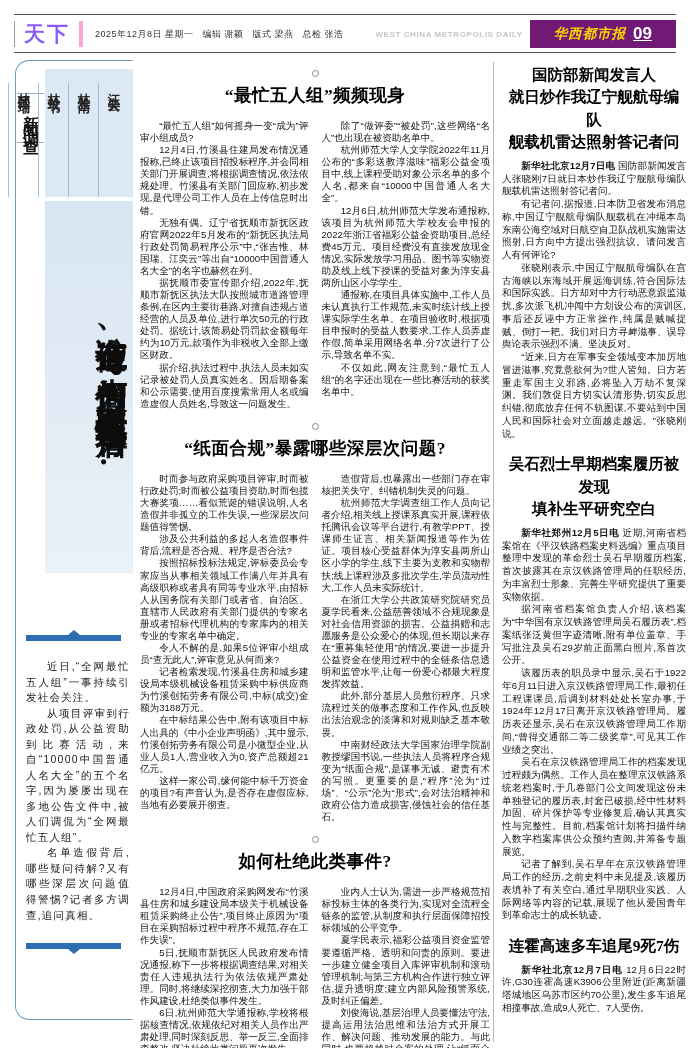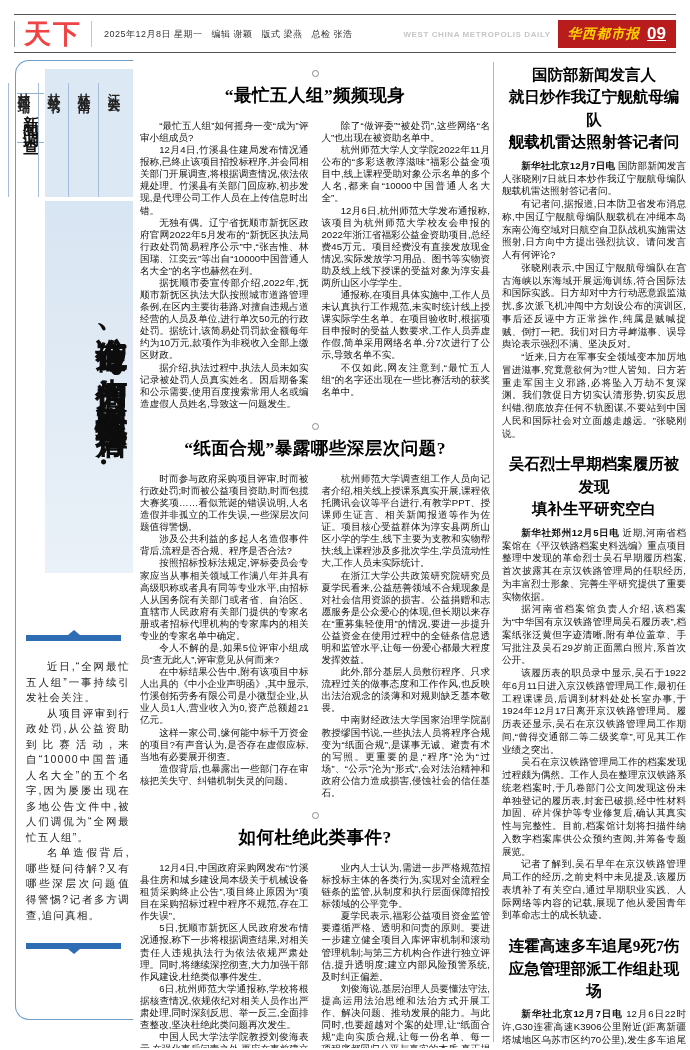--- a/index.html
+++ b/index.html
@@ -2,25 +2,25 @@
 <html><head>
 <meta charset="utf-8">
 <style>
   html,body{margin:0;padding:0;}
   body{width:690px;height:1050px;background:#fff;font-family:"Liberation Sans",sans-serif;color:#1a1a1a;position:relative;overflow:hidden;}
   .page{position:absolute;inset:0;}
   
   .top-rule{position:absolute;top:14px;left:14px;right:14px;height:1px;background:#555;}
   .header-rule{position:absolute;top:52px;left:14px;right:14px;height:1px;background:#555;}
   .header{position:absolute;top:19px;left:14px;right:14px;height:30px;display:flex;align-items:center;}
-  .section-box{font-size:27px;font-weight:bold;letter-spacing:2px;padding:0 9px;border-left:1px solid #999;border-right:1px solid #f9a8d4;line-height:26px;color:#ef4444;}
+  .section-box{font-size:21px;font-weight:bold;letter-spacing:2px;padding:0 9px;border-left:1px solid #999;border-right:4px solid #f9a8d4;line-height:26px;color:#8b5cf6;}
   .date-staff{font-size:9px;color:#333;margin-left:12px;letter-spacing:.5px;white-space:pre;}
   .header-spacer{flex:1;}
   .english-name{font-size:8px;font-weight:bold;color:#c6c6c6;letter-spacing:.6px;margin-right:7px;}
-  .brand-box{background:#b91c1c;display:flex;align-items:center;padding:3px 10px;gap:7px;height:22px;}
+  .brand-box{background:#701a75;display:flex;align-items:center;padding:3px 24px;gap:7px;height:22px;}
   .brand-cn{color:#ffd400;font-weight:900;font-style:italic;font-size:13.5px;font-family:"Liberation Serif",serif;letter-spacing:1px;}
   .page-num{color:#fff;font-weight:900;font-size:17px;font-family:"Liberation Sans",sans-serif;text-decoration:underline;}
   
   .sidebar{position:absolute;left:15px;top:60px;width:117px;bottom:30px;border-left:1.5px solid #6f9cc8;border-top:1.5px solid #6f9cc8;border-bottom:1.5px solid #6f9cc8;border-radius:14px 0 0 14px;}
   .column-label{position:absolute;left:1px;top:32px;writing-mode:vertical-rl;font-size:16px;font-weight:bold;letter-spacing:8px;padding:8px 3px;color:#111;background:#fff;border-top:1px solid #8fb0d2;border-bottom:1px solid #8fb0d2;font-family:"Liberation Serif",serif;}
   .names-panel{position:absolute;left:29px;right:0;top:8px;height:128px;background:#dce8f4;writing-mode:vertical-rl;box-sizing:border-box;padding:14px 5px 0 5px;}
   .vname{display:block;height:100%;font-size:12.5px;font-weight:bold;letter-spacing:4px;padding:0 6px;border-left:1px solid #a5bdd8;color:#222;font-family:"Liberation Serif",serif;box-sizing:border-box;}
   .headline-panel{position:absolute;left:29px;right:0;top:140px;height:372px;background:linear-gradient(180deg,#d8e5f2,#eaf1f8);writing-mode:vertical-rl;display:flex;justify-content:center;box-sizing:border-box;padding-top:6px;}
   .headline-col{display:block;font-size:32px;line-height:42px;font-weight:900;letter-spacing:2px;color:#0d0d0d;font-family:"Liberation Serif",serif;text-align:left;}
   .divider{position:absolute;left:10px;right:12px;height:6px;background:#2e6db4;}
@@ -117,20 +117,21 @@
         <span class="sec-line"></span>
         <span class="sec-ring"></span>
         <span class="sec-title">“纸面合规”暴露哪些深层次问题?</span>
         <span class="sec-line"></span>
       </div>
       <div class="sec-body">
           <p class="para">时而参与政府采购项目评审,时而被行政处罚;时而被公益项目资助,时而包揽大赛奖项……看似荒诞的错误说明,人名造假并非孤立的工作失误,一些深层次问题值得警惕。</p>
           <p class="para">涉及公共利益的多起人名造假事件背后,流程是否合规、程序是否合法?</p>
           <p class="para">按照招标投标法规定,评标委员会专家应当从事相关领域工作满八年并具有高级职称或者具有同等专业水平,由招标人从国务院有关部门或者省、自治区、直辖市人民政府有关部门提供的专家名册或者招标代理机构的专家库内的相关专业的专家名单中确定。</p>
           <p class="para">令人不解的是,如果5位评审小组成员“查无此人”,评审意见从何而来?</p>
+          <p class="para">记者检索发现,竹溪县住房和城乡建设局本级机械设备租赁采购中标供应商为竹溪创拓劳务有限公司,中标(成交)金额为3188万元。</p>
           <p class="para">在中标结果公告中,附有该项目中标人出具的《中小企业声明函》,其中显示,竹溪创拓劳务有限公司是小微型企业,从业人员1人,营业收入为0,资产总额超21亿元。</p>
           <p class="para">这样一家公司,缘何能中标千万资金的项目?有声音认为,是否存在虚假应标,当地有必要展开彻查。</p>
           <p class="para">造假背后,也暴露出一些部门存在审核把关失守、纠错机制失灵的问题。</p>
           <p class="para">杭州师范大学调查组工作人员向记者介绍,相关线上授课系真实开展,课程依托腾讯会议等平台进行,有教学PPT、授课师生证言、相关新闻报道等作为佐证。项目核心受益群体为淳安县两所山区小学的学生,线下主要为支教和实物帮扶;线上课程涉及多批次学生,学员流动性大,工作人员未实际统计。</p>
           <p class="para">在浙江大学公共政策研究院研究员夏学民看来,公益慈善领域不合规现象是对社会信用资源的损害。公益捐赠和志愿服务是公众爱心的体现,但长期以来存在“重募集轻使用”的情况,要进一步提升公益资金在使用过程中的全链条信息透明和监管水平,让每一份爱心都最大程度发挥效益。</p>
           <p class="para">此外,部分基层人员敷衍程序、只求流程过关的做事态度和工作作风,也反映出法治观念的淡薄和对规则缺乏基本敬畏。</p>
           <p class="para">中南财经政法大学国家治理学院副教授缪国书说,一些执法人员将程序合规变为“纸面合规”,是谋事无诚、避责有术的写照。更重要的是,“程序”沦为“过场”、“公示”沦为“形式”,会对法治精神和政府公信力造成损害,侵蚀社会的信任基石。</p>
         </div>
     </div>
 
@@ -182,21 +183,20 @@
           <p class="para">据河南省档案馆负责人介绍,该档案为“中华国有京汉铁路管理局吴石履历表”,档案纸张泛黄但字迹清晰,附有单位盖章、手写批注及吴石29岁前正面黑白照片,系首次公开。</p>
           <p class="para">该履历表的职员录中显示,吴石于1922年6月11日进入京汉铁路管理局工作,最初任工程课课员,后调到材料处处长室办事,于1924年12月17日离开京汉铁路管理局。履历表还显示,吴石在京汉铁路管理局工作期间,“曾得交通部二等二级奖章”,可见其工作业绩之突出。</p>
           <p class="para">吴石在京汉铁路管理局工作的档案发现过程颇为偶然。工作人员在整理京汉铁路系统老档案时,于几卷部门公文间发现这份未单独登记的履历表,封套已破损,经中性材料加固、碎片保护等专业修复后,确认其真实性与完整性。目前,档案馆计划将扫描件纳入数字档案库供公众预约查阅,并筹备专题展览。</p>
           <p class="para">记者了解到,吴石早年在京汉铁路管理局工作的经历,之前史料中未见提及,该履历表填补了有关空白,通过早期职业实践、人际网络等内容的记载,展现了他从爱国青年到革命志士的成长轨迹。</p>
         </div>
     </div>
 
     <div class="r-article">
       <div class="r-title">
           <div class="r-title-line">连霍高速多车追尾9死7伤</div>
-          <div class="r-title-line">应急管理部派工作组赴现场</div>
         </div>
       <div class="r-body">
           <p class="para"><b class="lead">新华社北京12月7日电 </b>12月6日22时许,G30连霍高速K3906公里附近(距离新疆塔城地区乌苏市区约70公里),发生多车追尾相撞事故,造成9人死亡、7人受伤。</p>
         </div>
     </div>
 
   </div>
 
 </div>
 

